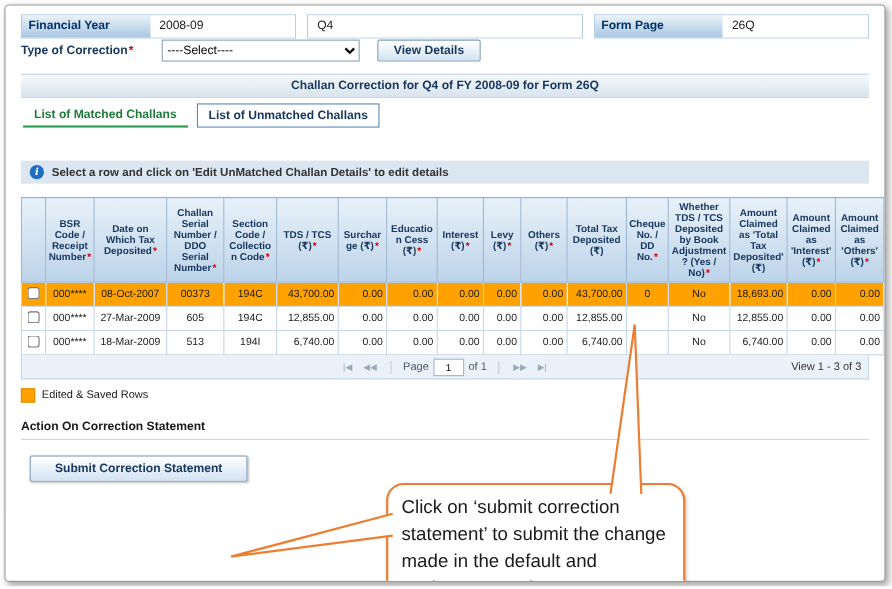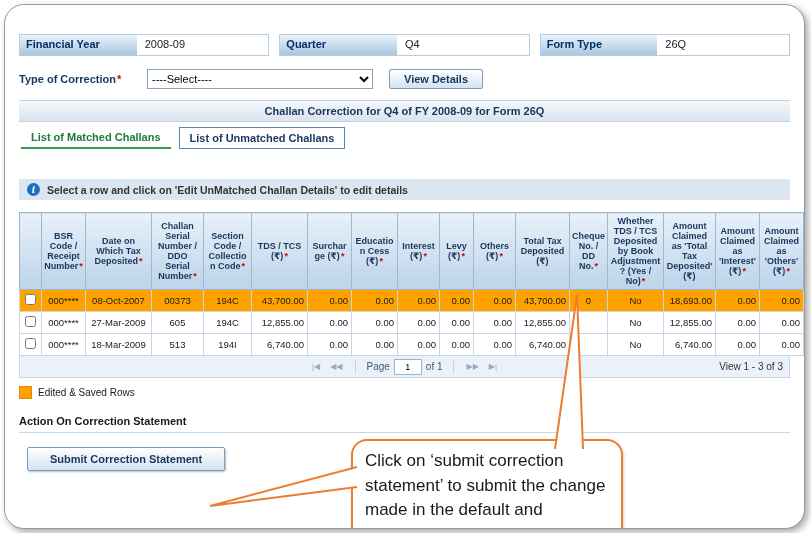--- a/index.html
+++ b/index.html
@@ -1,33 +1,33 @@
 <!DOCTYPE html>
 <html><head>
 <meta charset="utf-8">
 <style>
   html,body{margin:0;padding:0;background:#fff;}
   .page{
     position:relative; width:801px; height:525px; margin:4px;
-    border:1px solid #9a9a9a; border-radius:20px;
+    border:1px solid #9a9a9a; border-radius:4px;
     box-shadow:3px 3px 7px rgba(0,0,0,.35);
-    background:#fff; box-sizing:border-box; padding:29px 14px;
+    background:#fff; box-sizing:border-box; padding:8px 14px;
     font-family:"Liberation Sans","DejaVu Sans",sans-serif; overflow:hidden;
   }
   
   .filters{display:flex; gap:10px;}
   .filter-group{flex:1; display:flex; border:1px solid #b6cde2; height:20px;}
   .filter-label{width:47%; background:linear-gradient(#eaf2f9,#a9c7e1); color:#003366;
     font-weight:bold; font-size:11px; padding:3px 6px; box-sizing:border-box;}
   .filter-value{flex:1; font-size:11px; padding:3px 8px; background:#fff; color:#222;}
   
-  .correction-row{display:flex; align-items:center; gap:10px; margin-top:12px; height:22px;}
+  .correction-row{display:flex; align-items:center; gap:10px; height:22px;}
   .field-label{font-size:11px; font-weight:bold; color:#17365d; width:118px;}
   .req{color:#cc0000; margin-left:1px;}
-  select.correction-select{width:226px; height:20px; font-size:11px; border:1px solid #8aa4bd; background:#fff;}
+  select.correction-select{width:180px; height:20px; font-size:11px; border:1px solid #8aa4bd; background:#fff;}
   .btn-blue{
     background:linear-gradient(#ffffff,#d2e3f2); border:1px solid #7f9db9; color:#17365d;
     font-weight:bold; font-size:11px; padding:3px 14px; border-radius:2px; cursor:pointer;
     font-family:inherit;
   }
   .view-details{margin-left:6px;}
   
   .section-header{margin-top:10px; background:linear-gradient(#f5f8fb,#d9e4ee);
     border-top:1px solid #c2d3e4; border-bottom:1px solid #c2d3e4;
     padding:4px 6px; font-weight:bold; font-size:11px; color:#17365d;text-align:center;}
@@ -82,25 +82,24 @@
 
 <div class="page">
 
   
   <div class="filters">
     <div class="filter-group">
       <div class="filter-label">Financial Year</div>
       <div class="filter-value">2008-09</div>
     </div>
     <div class="filter-group">
-      <div class="filter-label">Quarter</div>
       <div class="filter-value">Q4</div>
     </div>
     <div class="filter-group">
-      <div class="filter-label">Form Type</div>
+      <div class="filter-label">Form Page</div>
       <div class="filter-value">26Q</div>
     </div>
   </div>
 
   
   <div class="correction-row">
     <div class="field-label">
       <span>Type of Correction</span><span class="req">*</span>
     </div>
     <select class="correction-select">

